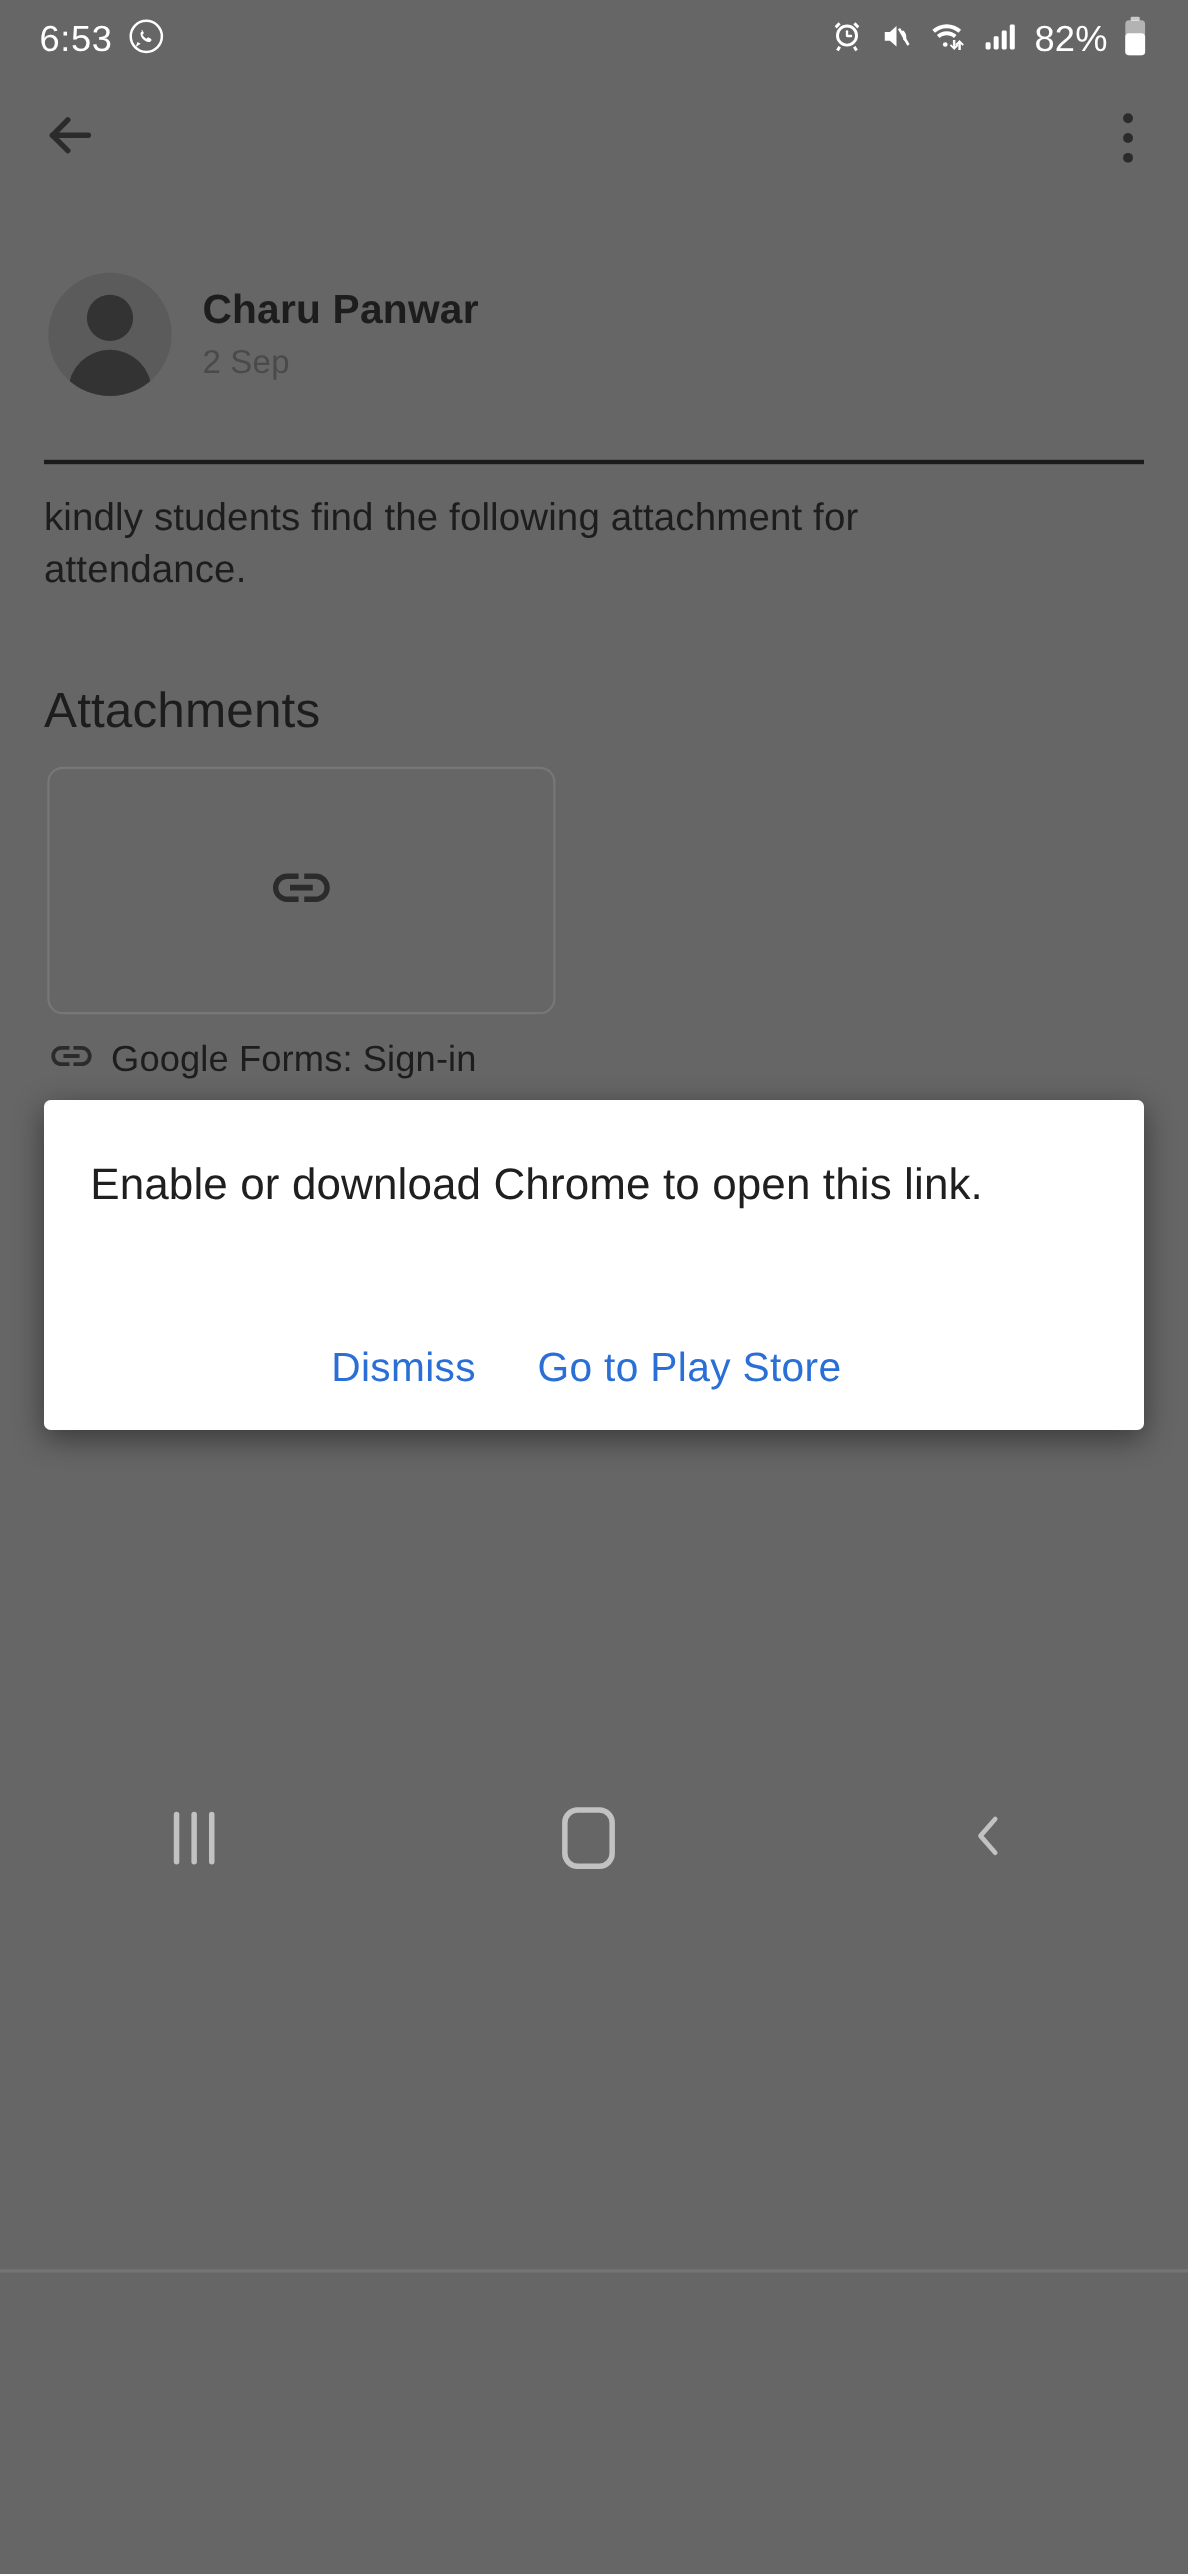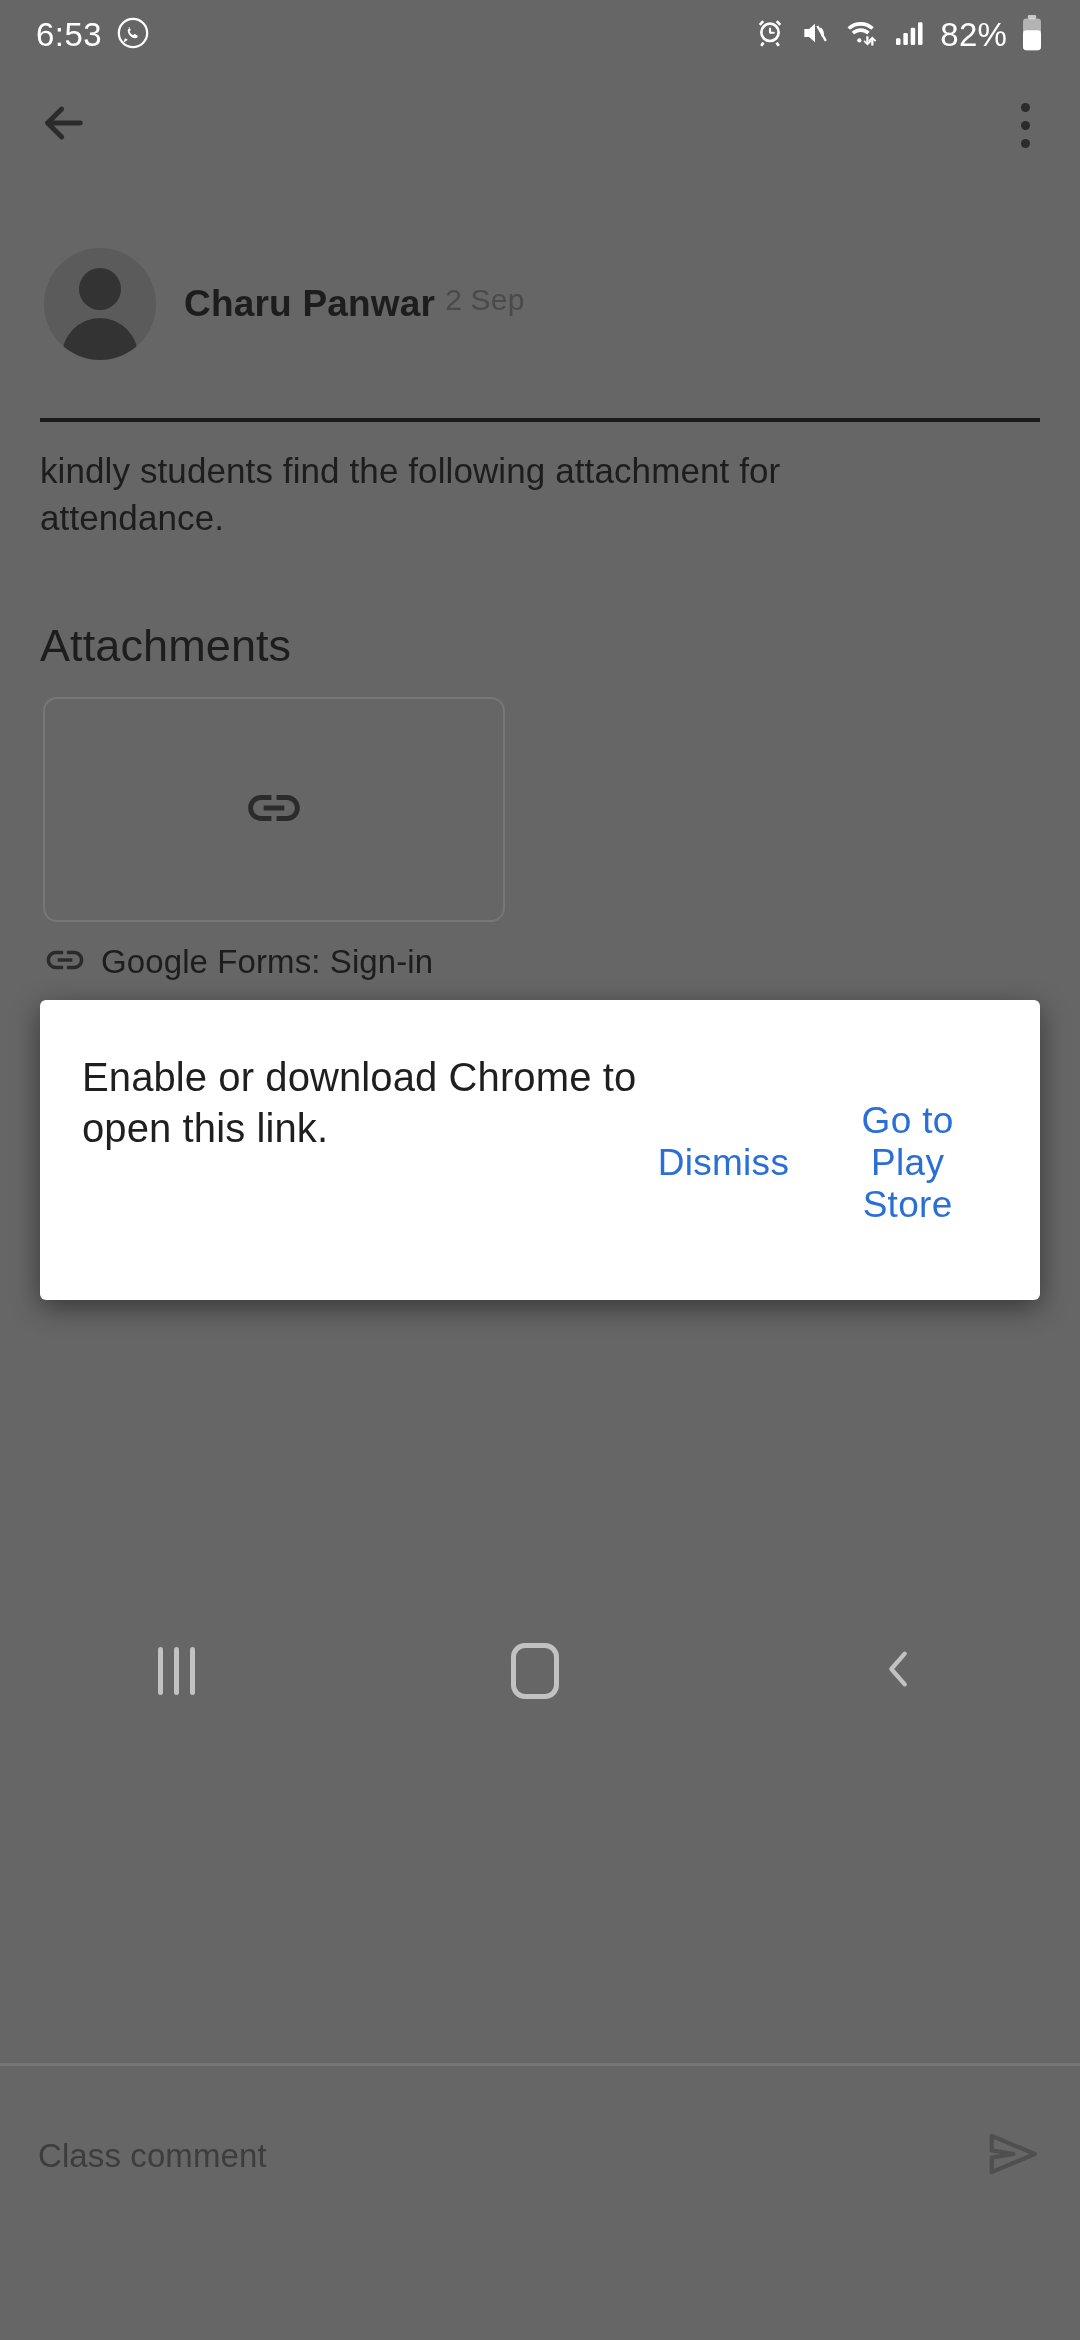--- a/index.html
+++ b/index.html
@@ -45,21 +45,21 @@
     background:#5b5b5b; position:relative; overflow:hidden; flex:none;
   }
   .avatar .head {
     position:absolute; left:50%; top:20px; transform:translateX(-50%);
     width:42px; height:42px; border-radius:50%; background:#333333;
   }
   .avatar .body {
     position:absolute; left:50%; top:70px; transform:translateX(-50%);
     width:76px; height:62px; border-radius:38px 38px 0 0; background:#333333;
   }
-  .author-text { display:flex; flex-direction:row; gap:10px; }
+  .author-text { display:flex; flex-direction:column; gap:10px; }
   .author-name { font-size:37px; color:#1d1d1d; font-weight:600; letter-spacing:.2px; }
   .author-date { font-size:30px; color:#4a4a4a; letter-spacing:.2px; }
 
   .divider {
     position:absolute; top:418px; left:40px; width:1000px; height:4px;
     background:#1b1b1b;
   }
 
   .body-text {
     position:absolute; top:448px; left:40px; width:900px;
@@ -106,21 +106,21 @@
 
   
   .scrim { position:absolute; inset:0; background:rgba(0,0,0,0.0); pointer-events:none; }
 
   
   .dialog {
     position:absolute; left:40px; top:1000px;
     width:1000px; height:300px;
     background:#ffffff; border-radius:6px;
     box-shadow:0 8px 28px rgba(0,0,0,0.45);
-    display:flex; flex-direction:row; justify-content:space-between;
+    display:flex; flex-direction:column; justify-content:space-between;
     padding:52px 42px 26px 42px;
   }
   .dialog-message {
     font-size:40px; line-height:1.28; color:#1f1f1f; letter-spacing:.1px;
   }
   .dialog-actions {
     display:flex; justify-content:center; align-items:center; gap:28px;
     padding-right:14px;
   }
   .dialog-btn {
@@ -234,28 +234,20 @@
     <div class="attach-row">
       <span class="ic">
         <svg width="44" height="44" viewBox="0 0 24 24" fill="#2b2b2b">
           <path d="M3.9 12c0-1.7 1.4-3.1 3.1-3.1h4V7H7c-2.8 0-5 2.2-5 5s2.2 5 5 5h4v-1.9H7c-1.7 0-3.1-1.4-3.1-3.1zM8 13h8v-2H8v2zm9-6h-4v1.9h4c1.7 0 3.1 1.4 3.1 3.1s-1.4 3.1-3.1 3.1h-4V17h4c2.8 0 5-2.2 5-5s-2.2-5-5-5z"></path>
         </svg>
       </span>
       <span class="attach-label">Google Forms: Sign-in</span>
     </div>
 
     <div class="comment-divider"></div>
-    <div class="comment-bar">
-      <span class="comment-placeholder">Class comment</span>
-      <span class="ic">
-        <svg width="58" height="58" viewBox="0 0 24 24" fill="none" stroke="#4f4f4f" stroke-width="1.7" stroke-linejoin="round">
-          <path d="M3.2 4.5L21 12 3.2 19.5v-6l9-1.5-9-1.5z"></path>
-        </svg>
-      </span>
-    </div>
 
     <div class="navbar">
       <span class="nav-recents">
           <i></i>
           <i></i>
           <i></i>
         </span>
       <span class="nav-home"></span>
       <span class="ic">
         <svg width="46" height="46" viewBox="0 0 24 24" fill="none" stroke="#c2c2c2" stroke-width="2.2" stroke-linecap="round" stroke-linejoin="round">

